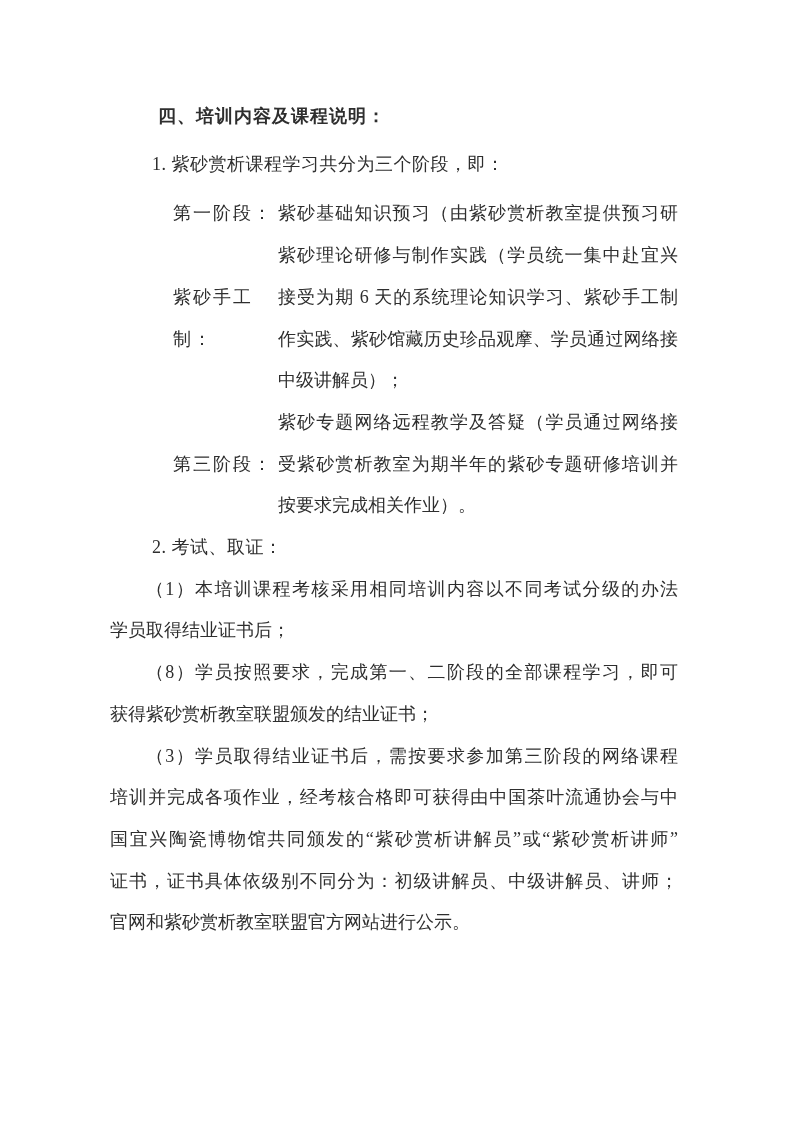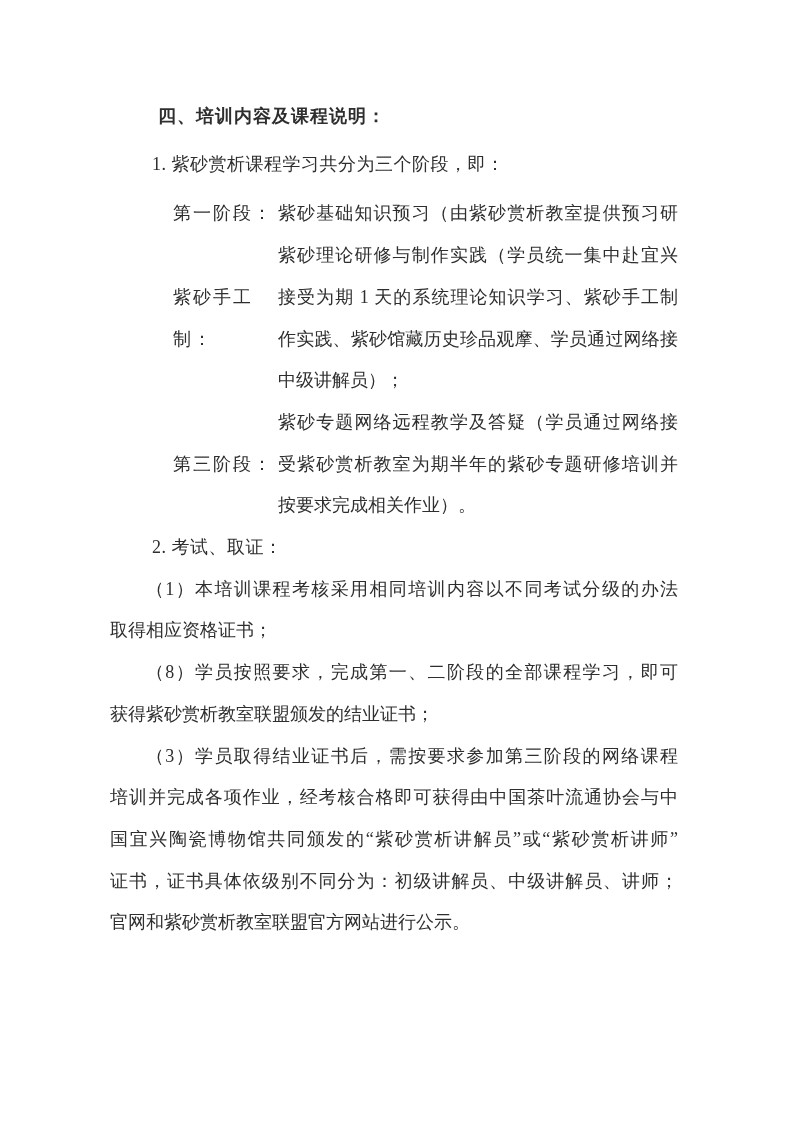--- a/index.html
+++ b/index.html
@@ -75,40 +75,40 @@
     <div class="line phase-label">第一阶段：</div>
     <div class="phase-body">
       <div class="line fill">紫砂基础知识预习（由紫砂赏析教室提供预习研</div>
     </div>
   </div>
 
   <div class="phase">
     <div class="line phase-label">紫砂手工制：</div>
     <div class="phase-body">
       <div class="line fill">紫砂理论研修与制作实践（学员统一集中赴宜兴</div>
-      <div class="line fill">接受为期 1 天的系统理论知识学习、紫砂手工制</div>
+      <div class="line fill">接受为期 6 天的系统理论知识学习、紫砂手工制</div>
       <div class="line fill">作实践、紫砂馆藏历史珍品观摩、学员通过网络接</div>
       <div class="line">中级讲解员）；</div>
     </div>
   </div>
 
   <div class="phase">
     <div class="line phase-label">第三阶段：</div>
     <div class="phase-body">
       <div class="line fill">紫砂专题网络远程教学及答疑（学员通过网络接</div>
       <div class="line fill">受紫砂赏析教室为期半年的紫砂专题研修培训并</div>
       <div class="line">按要求完成相关作业）。</div>
     </div>
   </div>
 
   <div class="line item-title">2. 考试、取证：</div>
 
   <div>
     <div class="line fill para-first">（1）本培训课程考核采用相同培训内容以不同考试分级的办法</div>
-    <div class="line">取得相应资格证书；</div>
+    <div class="line">学员取得结业证书后；</div>
   </div>
 
   <div>
     <div class="line fill para-first">（8）学员按照要求，完成第一、二阶段的全部课程学习，即可</div>
     <div class="line">获得紫砂赏析教室联盟颁发的结业证书；</div>
   </div>
 
   <div>
     <div class="line fill para-first">（3）学员取得结业证书后，需按要求参加第三阶段的网络课程</div>
     <div class="line fill">培训并完成各项作业，经考核合格即可获得由中国茶叶流通协会与中</div>

